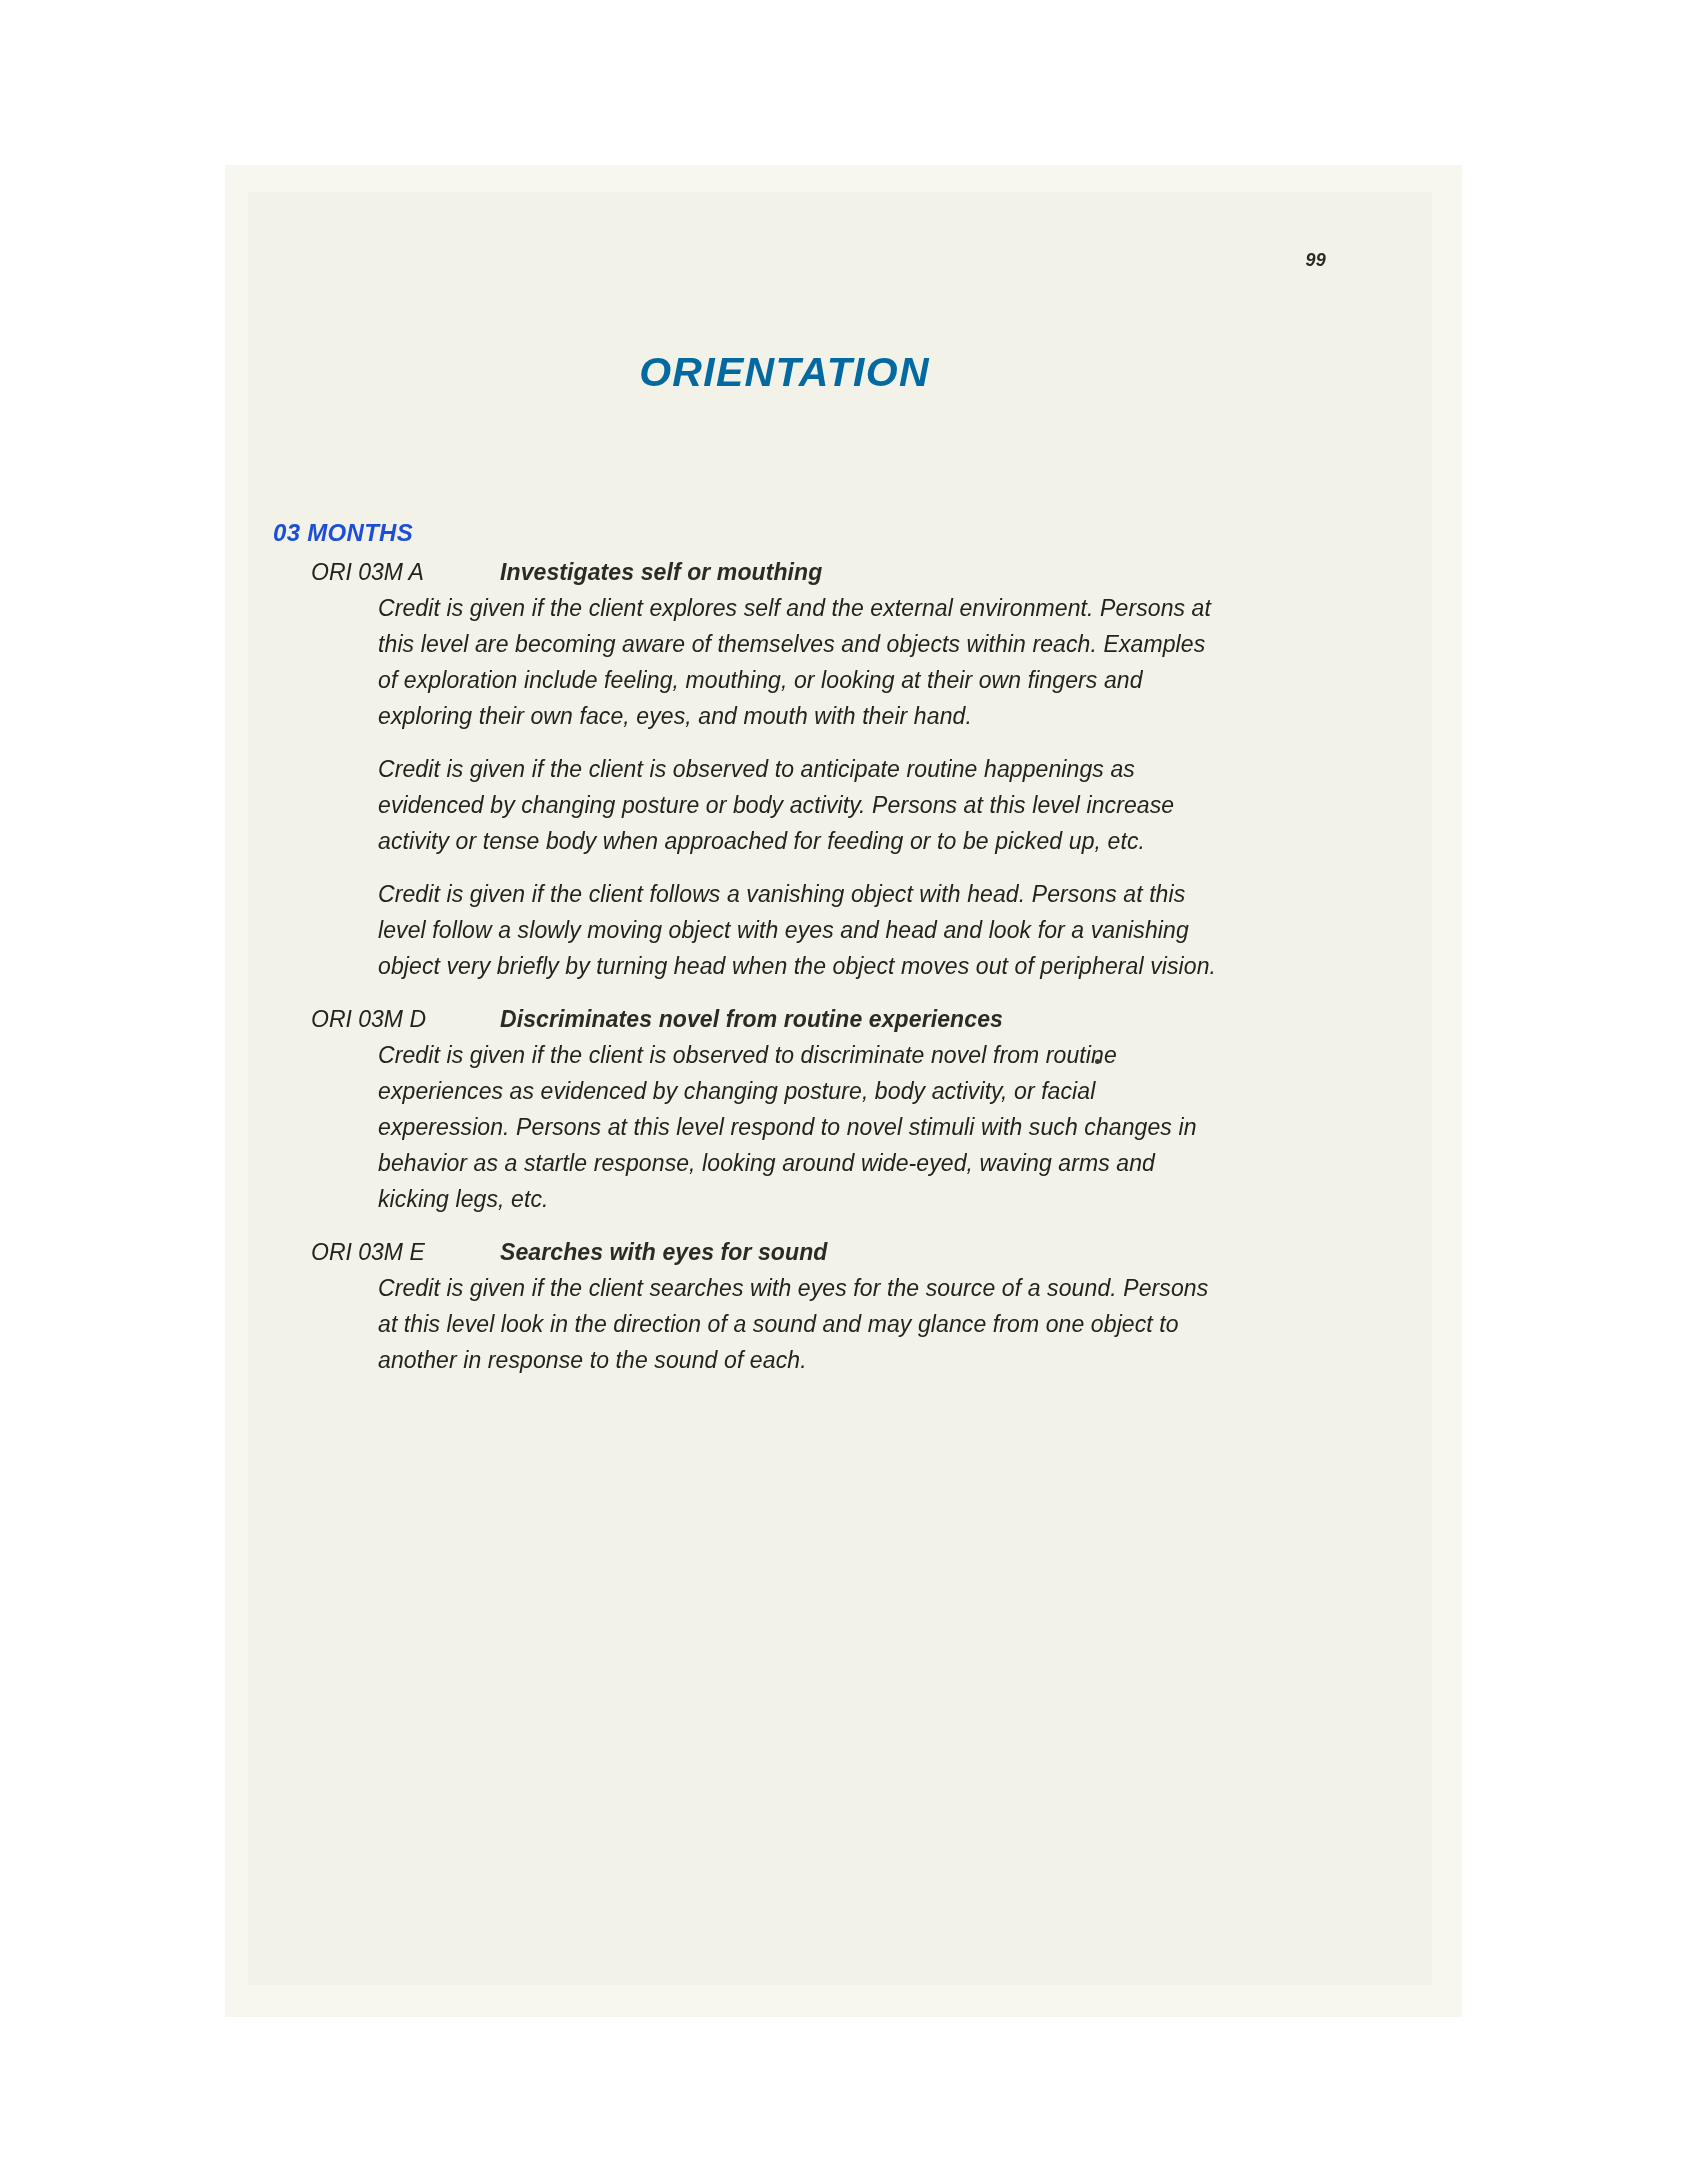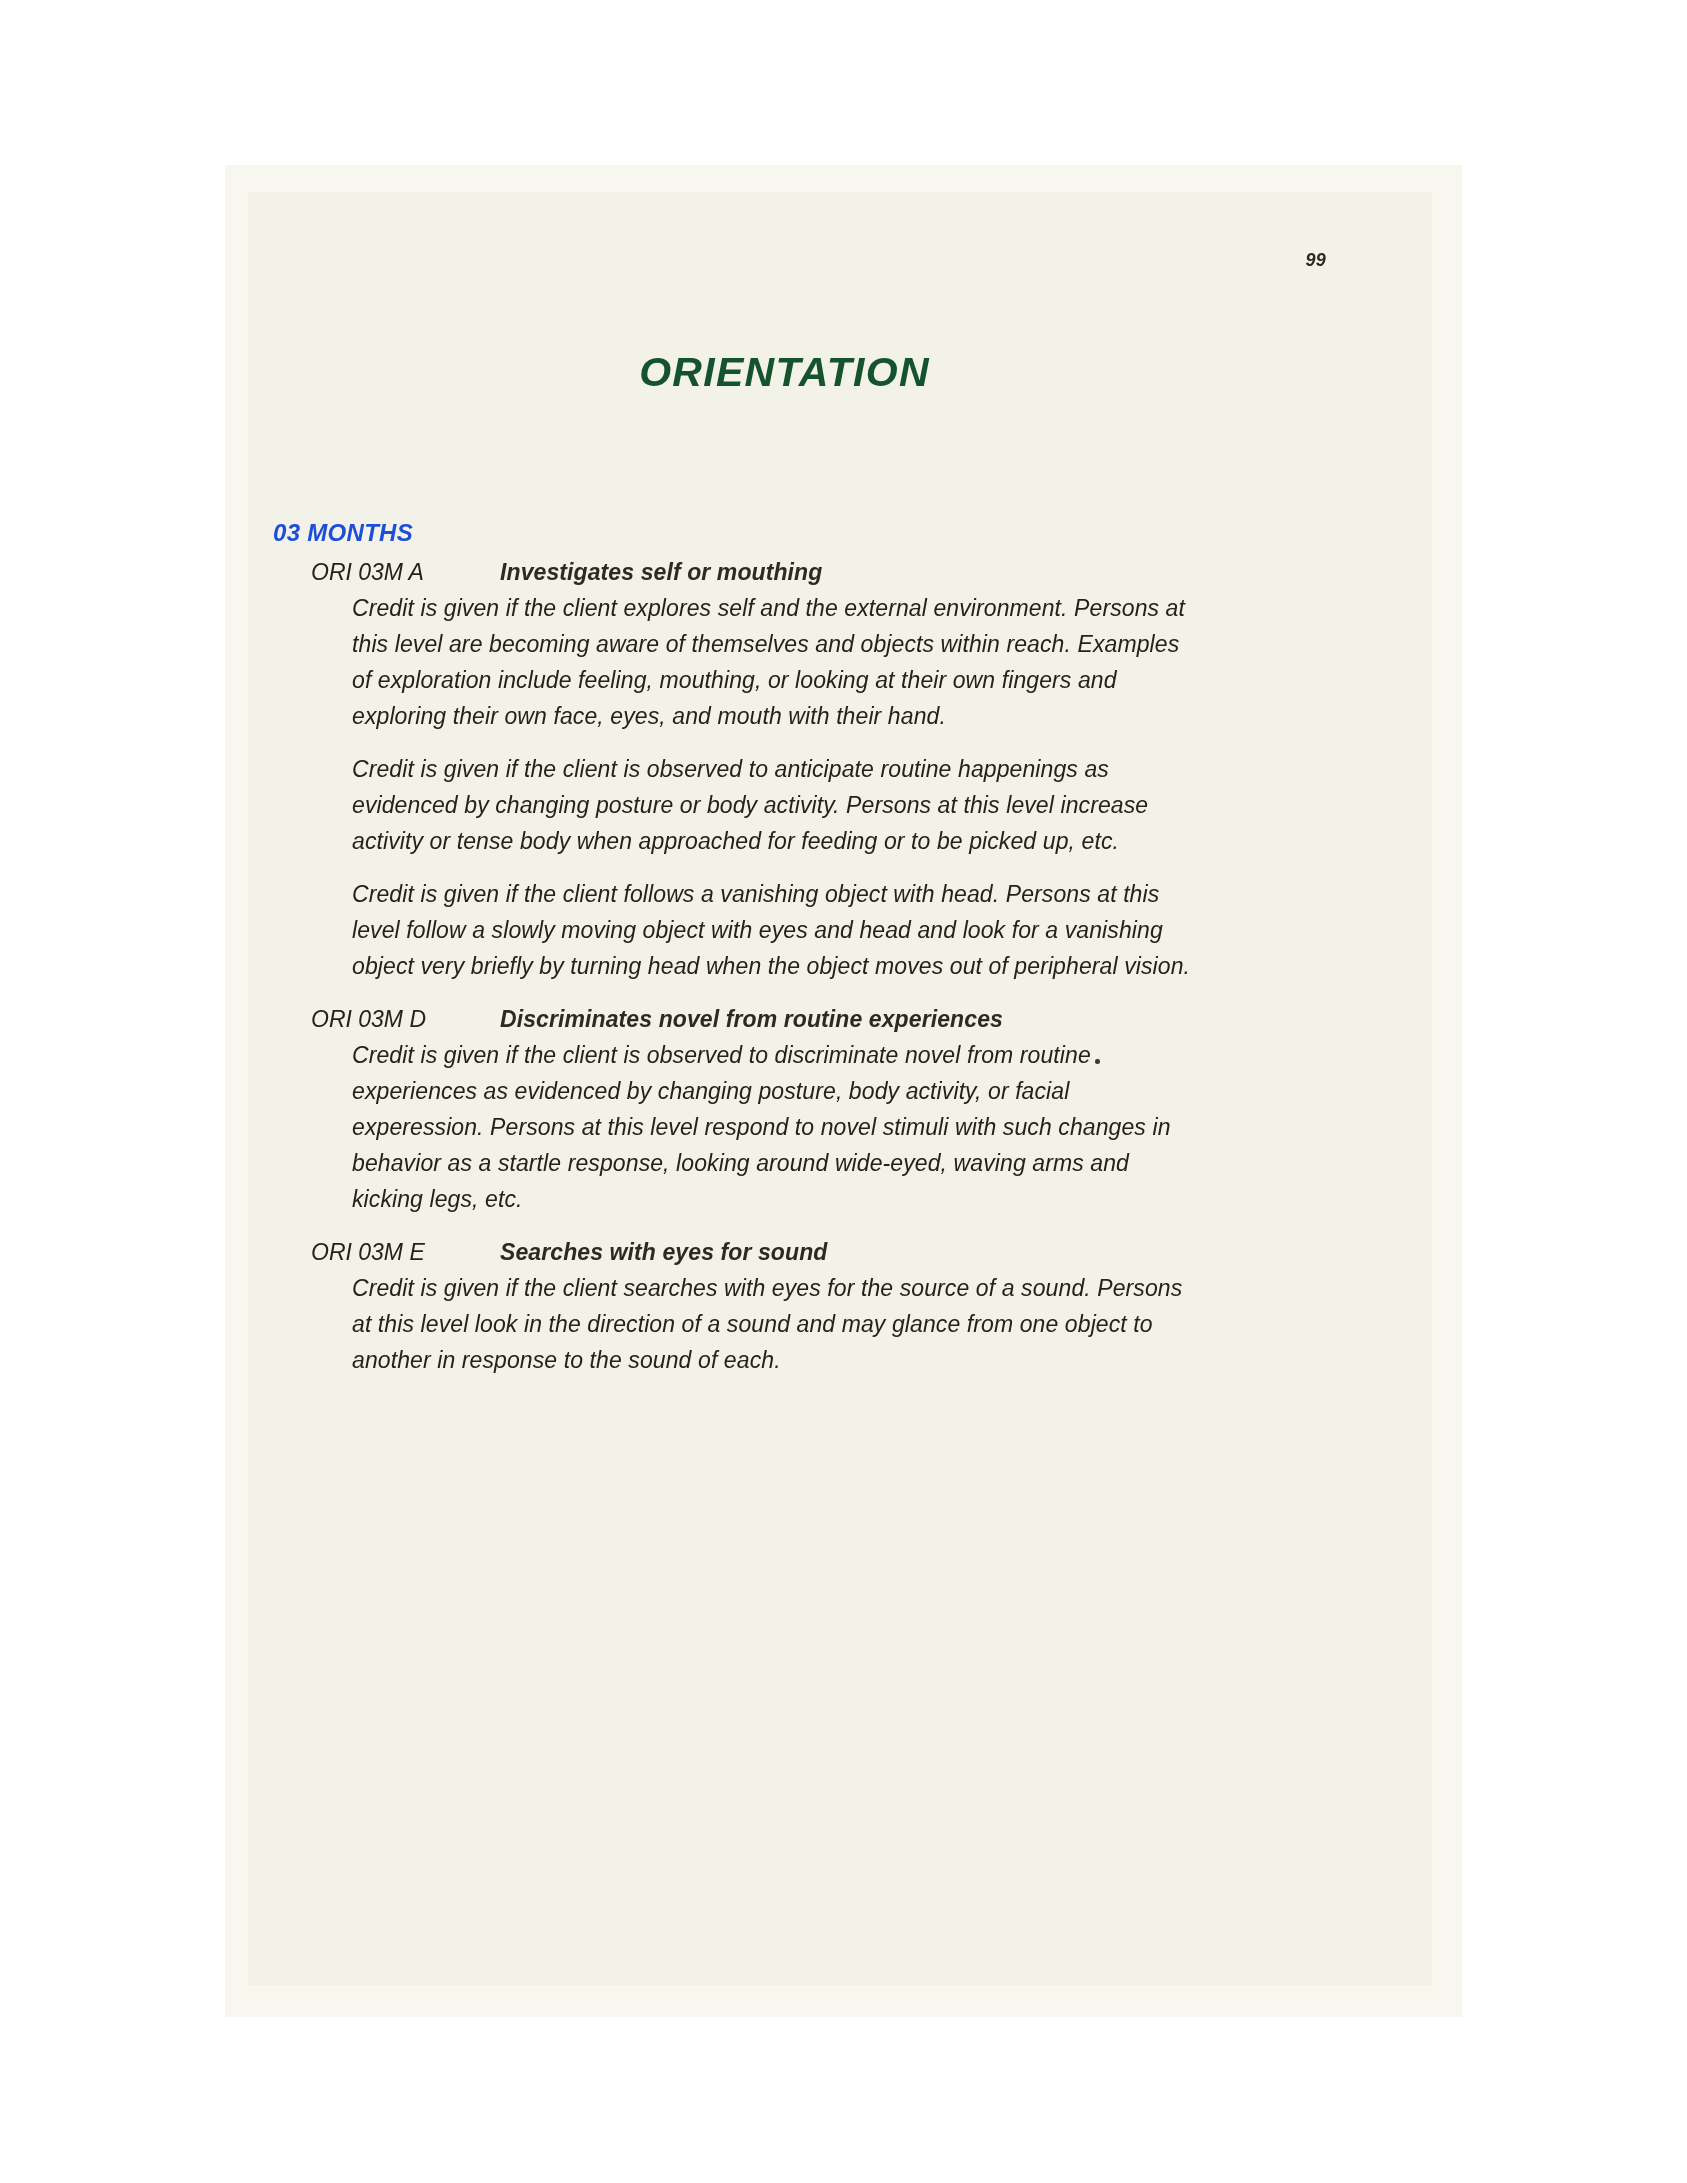--- a/index.html
+++ b/index.html
@@ -52,21 +52,21 @@
   }
   .doc-title {
     position: absolute;
     left: 0;
     right: 0;
     top: 349px;
     text-align: center;
     font-size: 41px;
     font-weight: bold;
     letter-spacing: 1.3px;
-    color: #14532d;
+    color: #0369a1;
     padding-right: 118px;
   }
   .section-age {
     position: absolute;
     left: 273px;
     top: 519px;
     font-size: 24px;
     font-weight: bold;
     letter-spacing: 0.3px;
     color: #1d4ed8;
@@ -95,21 +95,21 @@
     white-space: nowrap;
   }
   .entry-title {
     font-size: 23px;
     line-height: 36px;
     font-weight: bold;
     color: #2b2b22;
     letter-spacing: 0.1px;
   }
   .entry-body {
-    margin-left: 79px;
+    margin-left: 105px;
     font-size: 23px;
     line-height: 36px;
     color: #23231c;
     max-width: 853px;
     letter-spacing: 0.1px;
   }
   .stray-mark {
     position: absolute;
     left: 1095px;
     top: 1059px;

